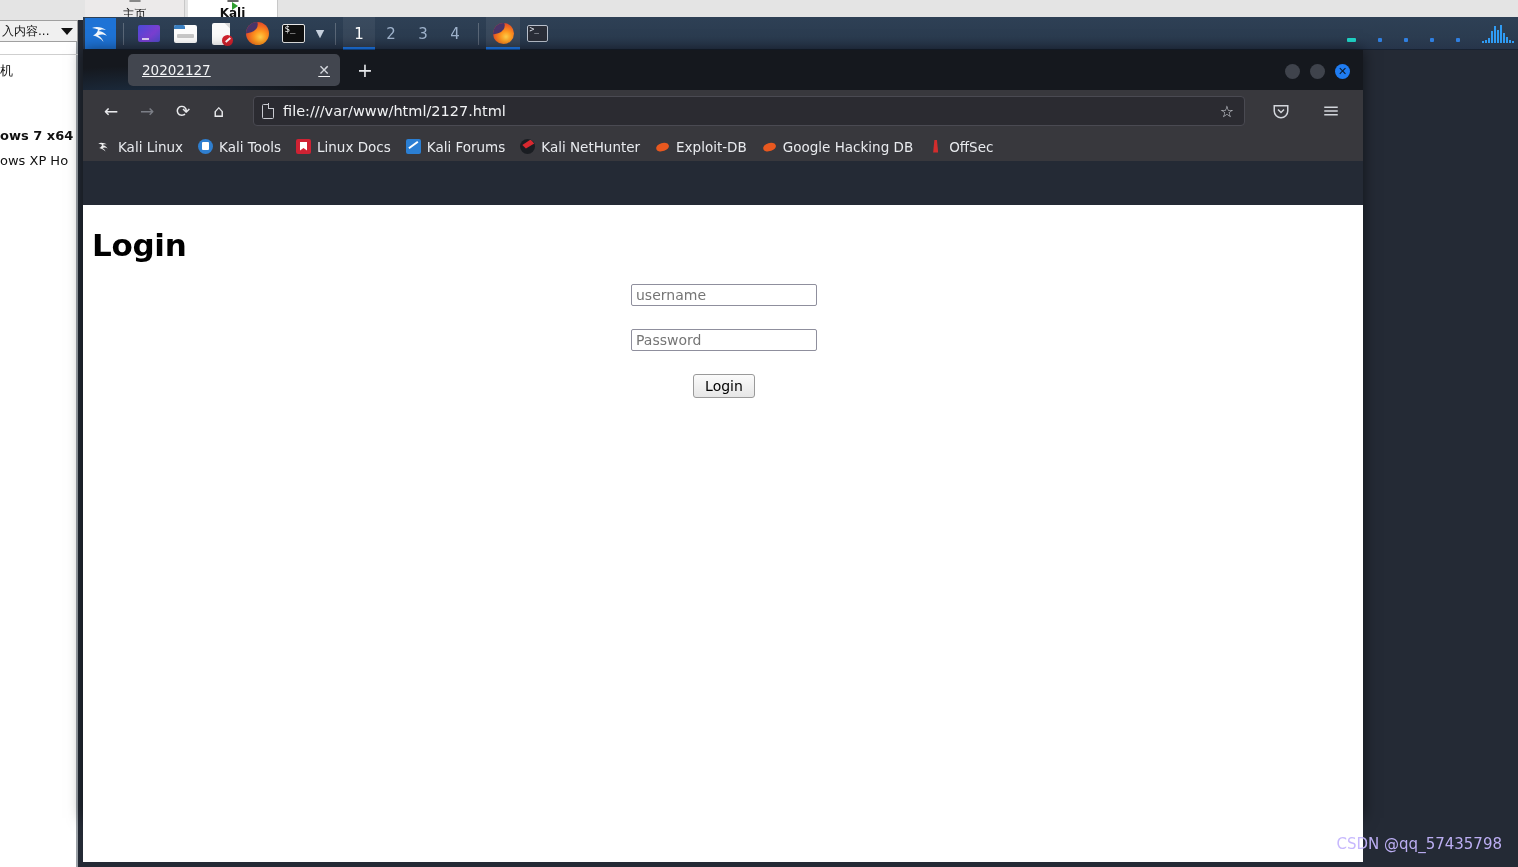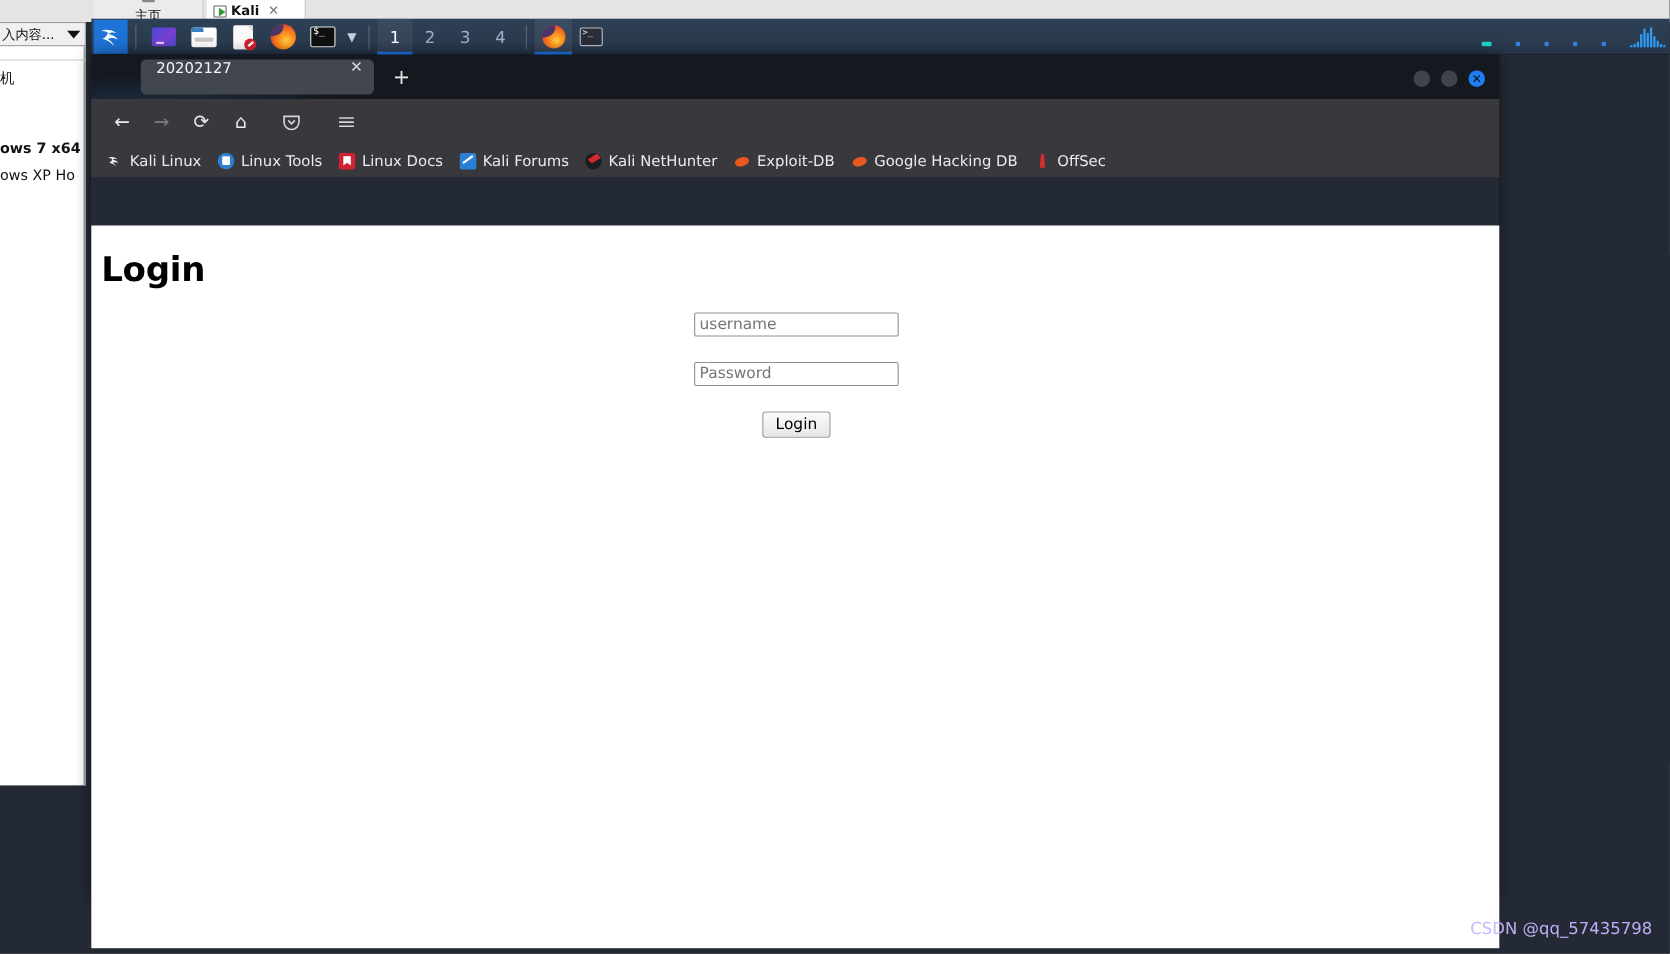--- a/index.html
+++ b/index.html
@@ -41,21 +41,21 @@
     border: 1.6px solid #666; border-radius: 1px;
   }
   .vm-icon-play::after {
     content: ""; position: absolute; left: 4px; top: 1px;
     border-left: 6px solid #2f9e2f;
     border-top: 4px solid transparent; border-bottom: 4px solid transparent;
   }
 
   
   #host-panel {
-    position: absolute; left: 0; top: 20px; width: 78px; height: 694px;
+    position: absolute; left: 0; top: 20px; width: 78px; height: 847px;
     background: #ffffff; border-right: 2px solid #9aa0a6;
     font-family: "DejaVu Sans", "Liberation Sans", sans-serif;
   }
   #host-combo {
     position: absolute; left: 0; top: 0; width: 78px; height: 22px;
     background: #f0f0f0; border: 1px solid #a0a0a0; border-left: none;
     display: flex; align-items: center; justify-content: space-between;
     padding: 0 4px 0 2px; font-size: 12px; color: #111;
   }
   #host-combo .caret {
@@ -183,23 +183,24 @@
     box-shadow: 0 0 14px rgba(0,0,0,0.55);
   }
   #ff-tabbar {
     position: relative; height: 40px;
     background: #15181e;
     background-image: radial-gradient(ellipse 260px 60px at 60px 58px, rgba(53,120,190,0.30), rgba(0,0,0,0) 70%);
     display: flex; align-items: center; padding-left: 5px;
   }
   .ff-tab {
     height: 32px; width: 212px; background: #42464f; border-radius: 5px;
-    display: flex; justify-content: space-between;
+    display: flex; align-items: center; justify-content: space-between;
     padding: 0 10px 0 14px; color: #f3f4f6; font-size: 13.5px;
     margin-left: 40px;
+    text-decoration: underline;
   }
   .ff-tab .tabclose { color: #d4d7dd; font-size: 14px; line-height: 1; }
   .ff-newtab {
     width: 30px; height: 30px; margin-left: 10px;
     color: #e6e8ec; font-size: 19px; display: flex; align-items: center; justify-content: center;
   }
   #win-controls { position: absolute; right: 13px; top: 14px; display: flex; gap: 10px; align-items: center; }
   .wc { width: 15px; height: 15px; border-radius: 50%; background: #3f434c; }
   .wc.close { background: #1f7cf2; display: flex; align-items: center; justify-content: center; color: #0b1724; font-size: 11px; font-weight: bold; }
 
@@ -294,21 +295,21 @@
 <body>
 
 <div id="host-desktop">
 
   <div id="vmware-window">
     <div class="vm-tab inactive" style="left:85px;width:100px;flex-direction:column;">
       <span class="vm-icon-grid"></span>
       <span class="vt-label">主页</span>
       <span class="vt-close">✕</span>
     </div>
-    <div class="vm-tab" style="left:188px;width:90px;">
+    <div class="vm-tab" style="left:188px;width:90px;flex-direction:column;">
       <span class="vm-icon-play"></span>
       <span class="vt-label" style="font-weight:bold;">Kali</span>
       <span class="vt-close">✕</span>
     </div>
   </div>
 
   <div id="host-panel">
     <div id="host-combo">
       <span>入内容...</span>
       <span class="caret"></span>
@@ -422,20 +423,25 @@
         <span class="wc close">✕</span>
       </div>
     </div>
 
     <div id="ff-navbar">
       <span class="nav-btn">←</span>
       <span class="nav-btn disabled">→</span>
       <span class="nav-btn">⟳</span>
       <span class="nav-btn">⌂</span>
 
+      <div id="urlbar">
+        <span class="doc-ic"></span>
+        <span id="url-text">file:///var/www/html/2127.html</span>
+        <span id="star">☆</span>
+      </div>
 
       <div class="nav-right">
         <span class="nav-btn">
           <svg width="18" height="18" viewBox="0 0 24 24" fill="none" stroke="#d3d6dc" stroke-width="2">
             <path d="M3 5h18v7a9 9 0 0 1-18 0z"></path>
               <path d="M8 10l4 4 4-4"></path>
           </svg>
         </span>
         <span class="nav-btn">
           <svg width="18" height="18" viewBox="0 0 24 24" stroke="#d3d6dc" stroke-width="2">
@@ -451,21 +457,21 @@
       <span class="bm">
         <span class="bm-ic bmi-dragon">
           <svg viewBox="0 0 24 24" width="15" height="15">
             <path d="M2 7 C6 5, 12 6, 16 9 C13 8, 10 8.5, 9 10 C12.5 10.5, 15 12, 17 15 C14.5 13.5, 11 13, 8.5 14.5 C11 16, 13 18, 13.5 20 C11 17, 7 15, 3.5 14.5 C6.5 13, 8 11, 8 9 C6.2 8, 4 7.2, 2 7 Z" fill="#f0f0f0"></path>
           </svg>
         </span>
         <span>Kali Linux</span>
       </span>
       <span class="bm">
         <span class="bm-ic bmi-tools"></span>
-        <span>Linux Tools</span>
+        <span>Kali Tools</span>
       </span>
       <span class="bm">
         <span class="bm-ic bmi-docs"></span>
         <span>Linux Docs</span>
       </span>
       <span class="bm">
         <span class="bm-ic bmi-forums"></span>
         <span>Kali Forums</span>
       </span>
       <span class="bm">

